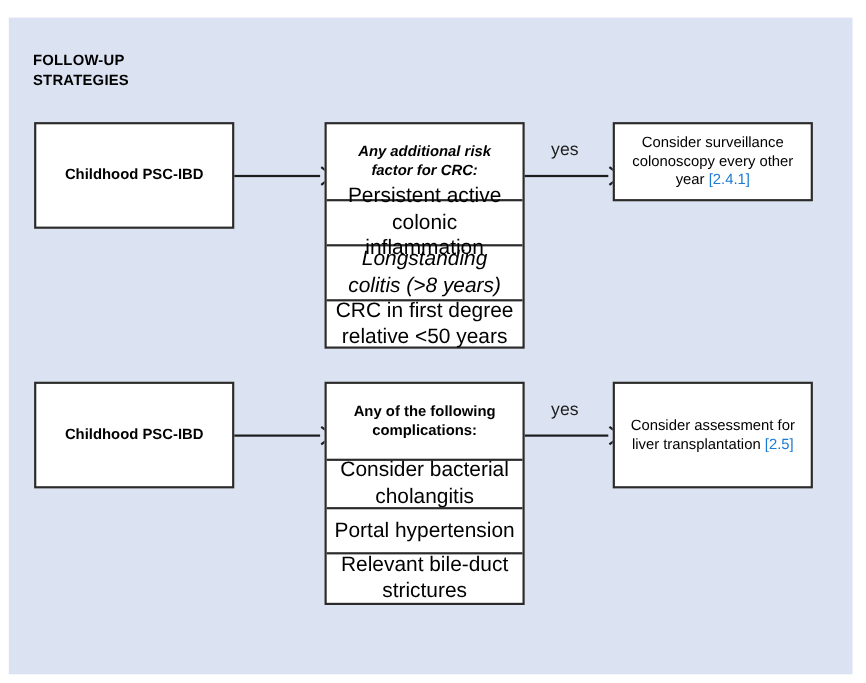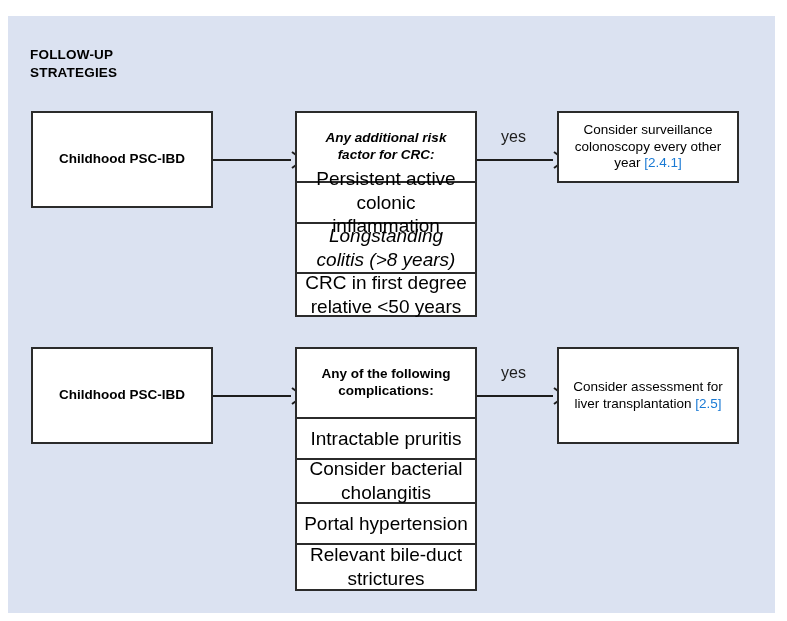--- a/index.html
+++ b/index.html
@@ -162,21 +162,20 @@
 
     <div class="conn" style="left:205px; top:379px; width:78px;"></div>
     <div class="arrowhead" style="left:283px; top:380px;">
       <svg width="14" height="18" viewBox="0 0 14 18">
         <polyline points="1,-8 12,0 1,8" fill="none" stroke="#1d1d1d" stroke-width="2"></polyline>
       </svg>
     </div>
 
     <div class="stack" style="left:287px; top:331px; width:182px;">
       <div class="head" style="height:70px;">Any of the following complications:</div>
-      <div class="row" style="height:41px;">Intractable pruritis</div>
       <div class="row" style="height:44px;">Consider bacterial cholangitis</div>
       <div class="row" style="height:41px;">Portal hypertension</div>
       <div class="row" style="height:44px;">Relevant bile-duct strictures</div>
     </div>
 
     <div class="conn" style="left:469px; top:379px; width:76px;"></div>
     <div class="arrowhead" style="left:545px; top:380px;">
       <svg width="14" height="18" viewBox="0 0 14 18">
         <polyline points="1,-8 12,0 1,8" fill="none" stroke="#1d1d1d" stroke-width="2"></polyline>
       </svg>

